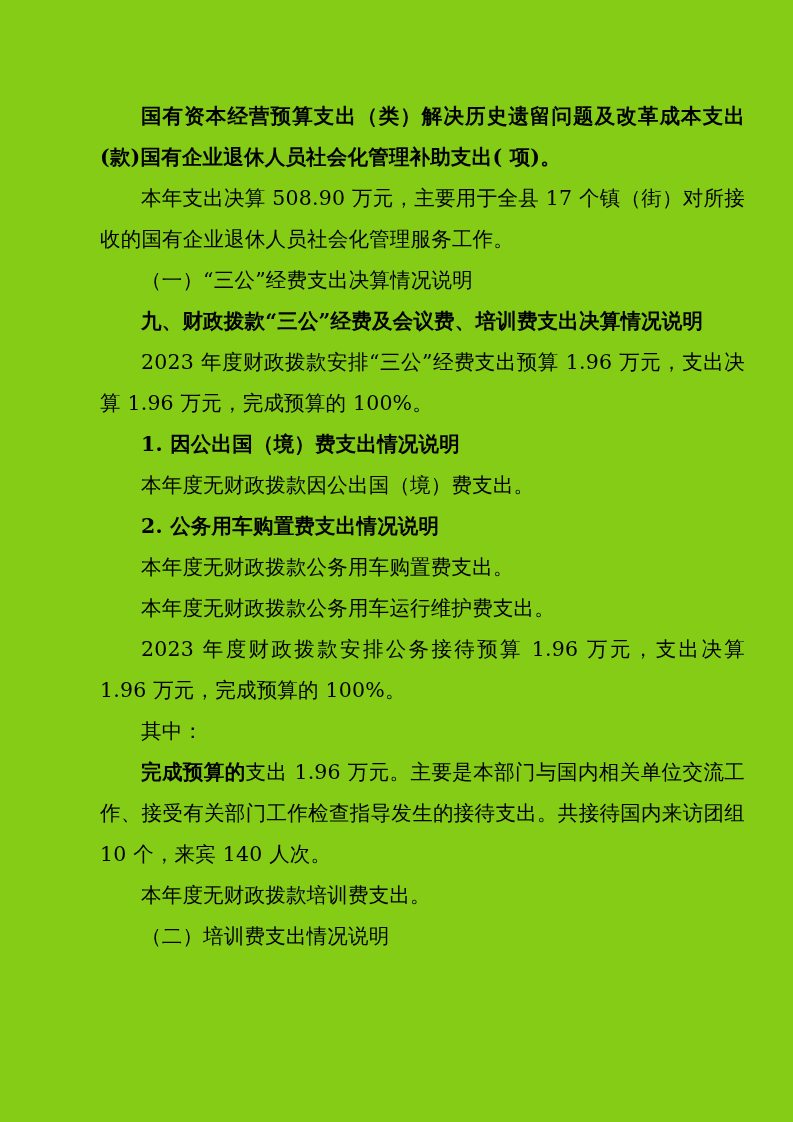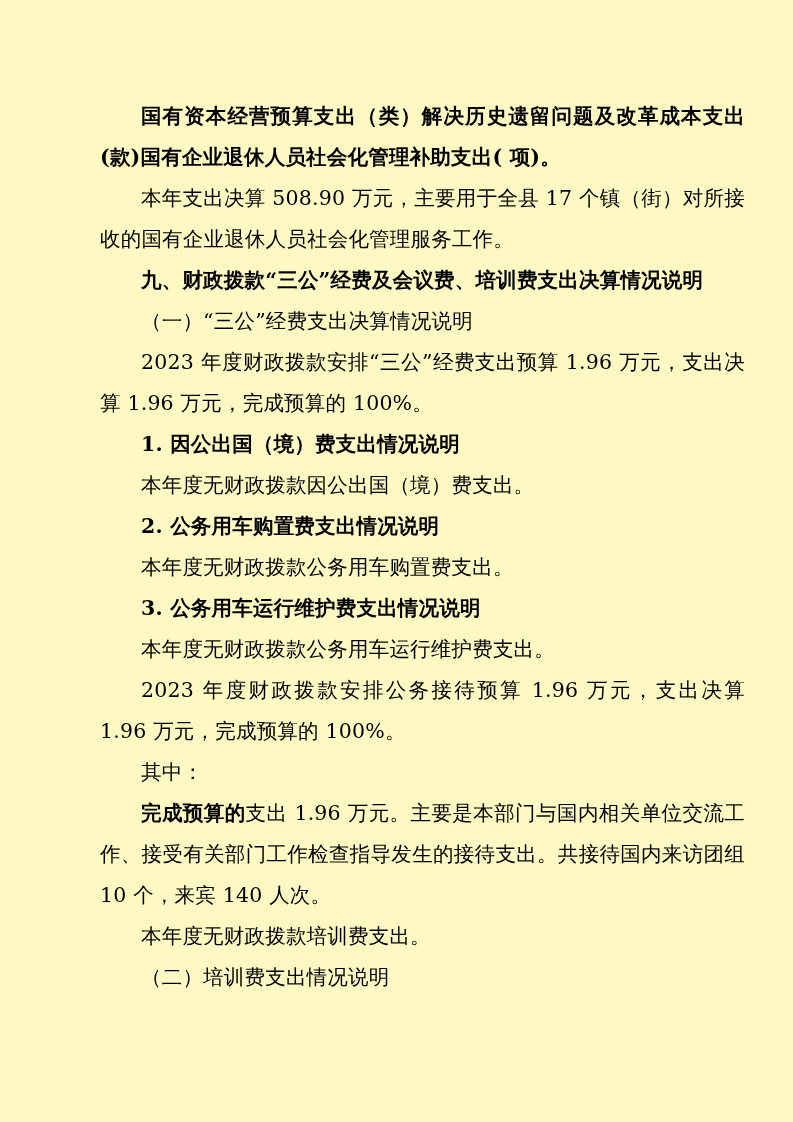--- a/index.html
+++ b/index.html
@@ -13,21 +13,21 @@
     font-family: "DejaVu Serif", "Liberation Serif", serif;
     color: #000000;
     overflow: hidden;
   }
   .page {
     position: relative;
     width: 793px;
     height: 1122px;
     box-sizing: border-box;
     padding: 96px 48px 60px 100px;
-    background: #fef9c3;
+    background: #84cc16;
   }
   .doc-body {
     font-size: 20.5px;
     line-height: 41px;
     text-align: justify;
     text-justify: inter-ideograph;
     letter-spacing: 0.2px;
   }
   p {
     margin: 0;
@@ -45,35 +45,34 @@
 </head>
 <body>
 
 <div class="page">
   <div class="doc-body">
 
     <p class="para heading">国有资本经营预算支出（类）解决历史遗留问题及改革成本支出(款)国有企业退休人员社会化管理补助支出( 项)。</p>
 
     <p class="para">本年支出决算 508.90 万元，主要用于全县 17 个镇（街）对所接收的国有企业退休人员社会化管理服务工作。</p>
 
+    <p class="para">（一）“三公”经费支出决算情况说明</p>
+
     <p class="para heading">九、财政拨款“三公”经费及会议费、培训费支出决算情况说明</p>
-
-    <p class="para">（一）“三公”经费支出决算情况说明</p>
 
     <p class="para">2023 年度财政拨款安排“三公”经费支出预算 1.96 万元，支出决算 1.96 万元，完成预算的 100%。</p>
 
     <p class="para heading">1. 因公出国（境）费支出情况说明</p>
 
     <p class="para">本年度无财政拨款因公出国（境）费支出。</p>
 
     <p class="para heading">2. 公务用车购置费支出情况说明</p>
 
     <p class="para">本年度无财政拨款公务用车购置费支出。</p>
 
-    <p class="para heading">3. 公务用车运行维护费支出情况说明</p>
 
     <p class="para">本年度无财政拨款公务用车运行维护费支出。</p>
 
 
     <p class="para">2023 年度财政拨款安排公务接待预算 1.96 万元，支出决算 1.96 万元，完成预算的 100%。</p>
 
     <p class="para">其中：</p>
 
     <p class="para"><span class="run-bold">完成预算的</span><span>支出 1.96 万元。主要是本部门与国内相关单位交流工作、接受有关部门工作检查指导发生的接待支出。共接待国内来访团组 10 个，来宾 140 人次。</span></p>
 

